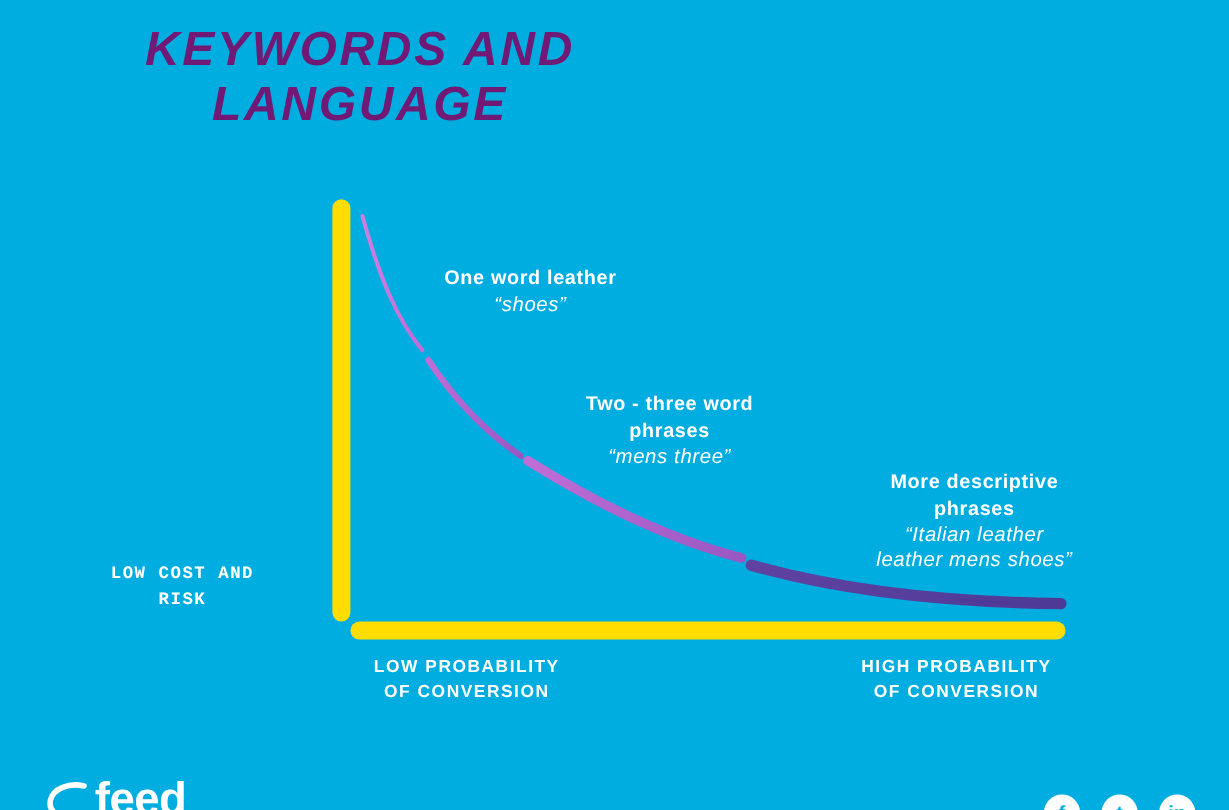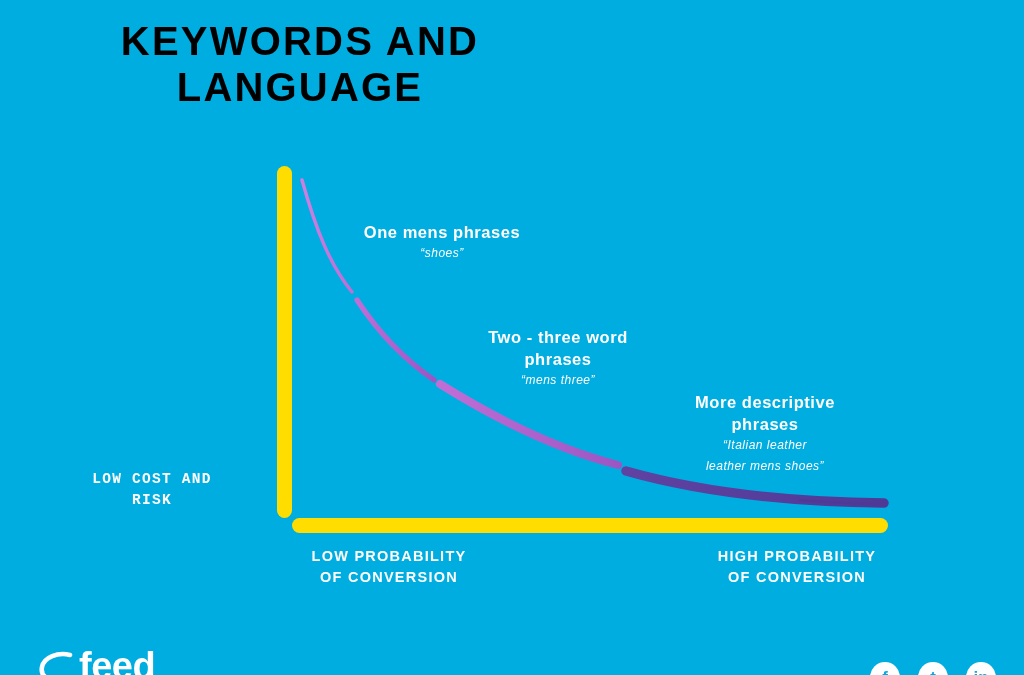--- a/index.html
+++ b/index.html
@@ -26,27 +26,28 @@
 
   
   #title-block {
     position: absolute;
     left: 0;
     top: 18px;
     width: 600px;
     text-align: center;
   }
   .title-line {
-    color: #000000;
+    color: #701a75;
     font-weight: bold;
     font-size: 40px;
     line-height: 46px;
     letter-spacing: 2.2px;
     text-transform: uppercase;
     white-space: nowrap;
+    font-style: italic;
   }
 
   
   #y-axis {
     position: absolute;
     left: 277px;
     top: 166px;
     width: 15px;
     height: 352px;
     background: #ffdd00;
@@ -118,28 +119,28 @@
   .annotation .ann-title {
     display: block;
     font-weight: bold;
     font-size: 16.5px;
     line-height: 22px;
     letter-spacing: 0.55px;
   }
   .annotation .ann-example {
     display: block;
     font-style: italic;
-    font-size: 12px;
+    font-size: 17px;
     line-height: 21px;
     letter-spacing: 0.5px;
   }
 
   #ann-one-word   { left: 330px; top: 221px; width: 224px; }
   #ann-two-three  { left: 452px; top: 326px; width: 212px; }
-  #ann-more-desc  { left: 653px; top: 391px; width: 224px; }
+  #ann-more-desc  { left: 700px; top: 391px; width: 224px; }
 
   
   #logo {
     position: absolute;
     left: 36px;
     bottom: -14px;
     height: 46px;
     display: flex;
     align-items: center;
     gap: 3px;
@@ -232,21 +233,21 @@
 
     <path d="M 440 384
              C 488 414, 552 448, 618 465" fill="none" stroke="url(#gradSeg2)" stroke-width="8" stroke-linecap="round"></path>
 
     <path d="M 626 471
              C 700 492, 790 502, 884 503" fill="none" stroke="url(#gradSeg3)" stroke-width="9.5" stroke-linecap="round"></path>
     <path d="M 800 500 C 840 503, 864 504, 884 504" fill="none" stroke="#4e3a96" stroke-width="2.6" stroke-linecap="round"></path>
   </svg>
 
   <div class="annotation" id="ann-one-word">
-    <span class="ann-title">One mens phrases</span>
+    <span class="ann-title">One word leather</span>
     <span class="ann-example">“shoes”</span>
   </div>
 
   <div class="annotation" id="ann-two-three">
     <span class="ann-title">Two - three word</span>
     <span class="ann-title">phrases</span>
     <span class="ann-example">“mens three”</span>
   </div>
 
   <div class="annotation" id="ann-more-desc">

